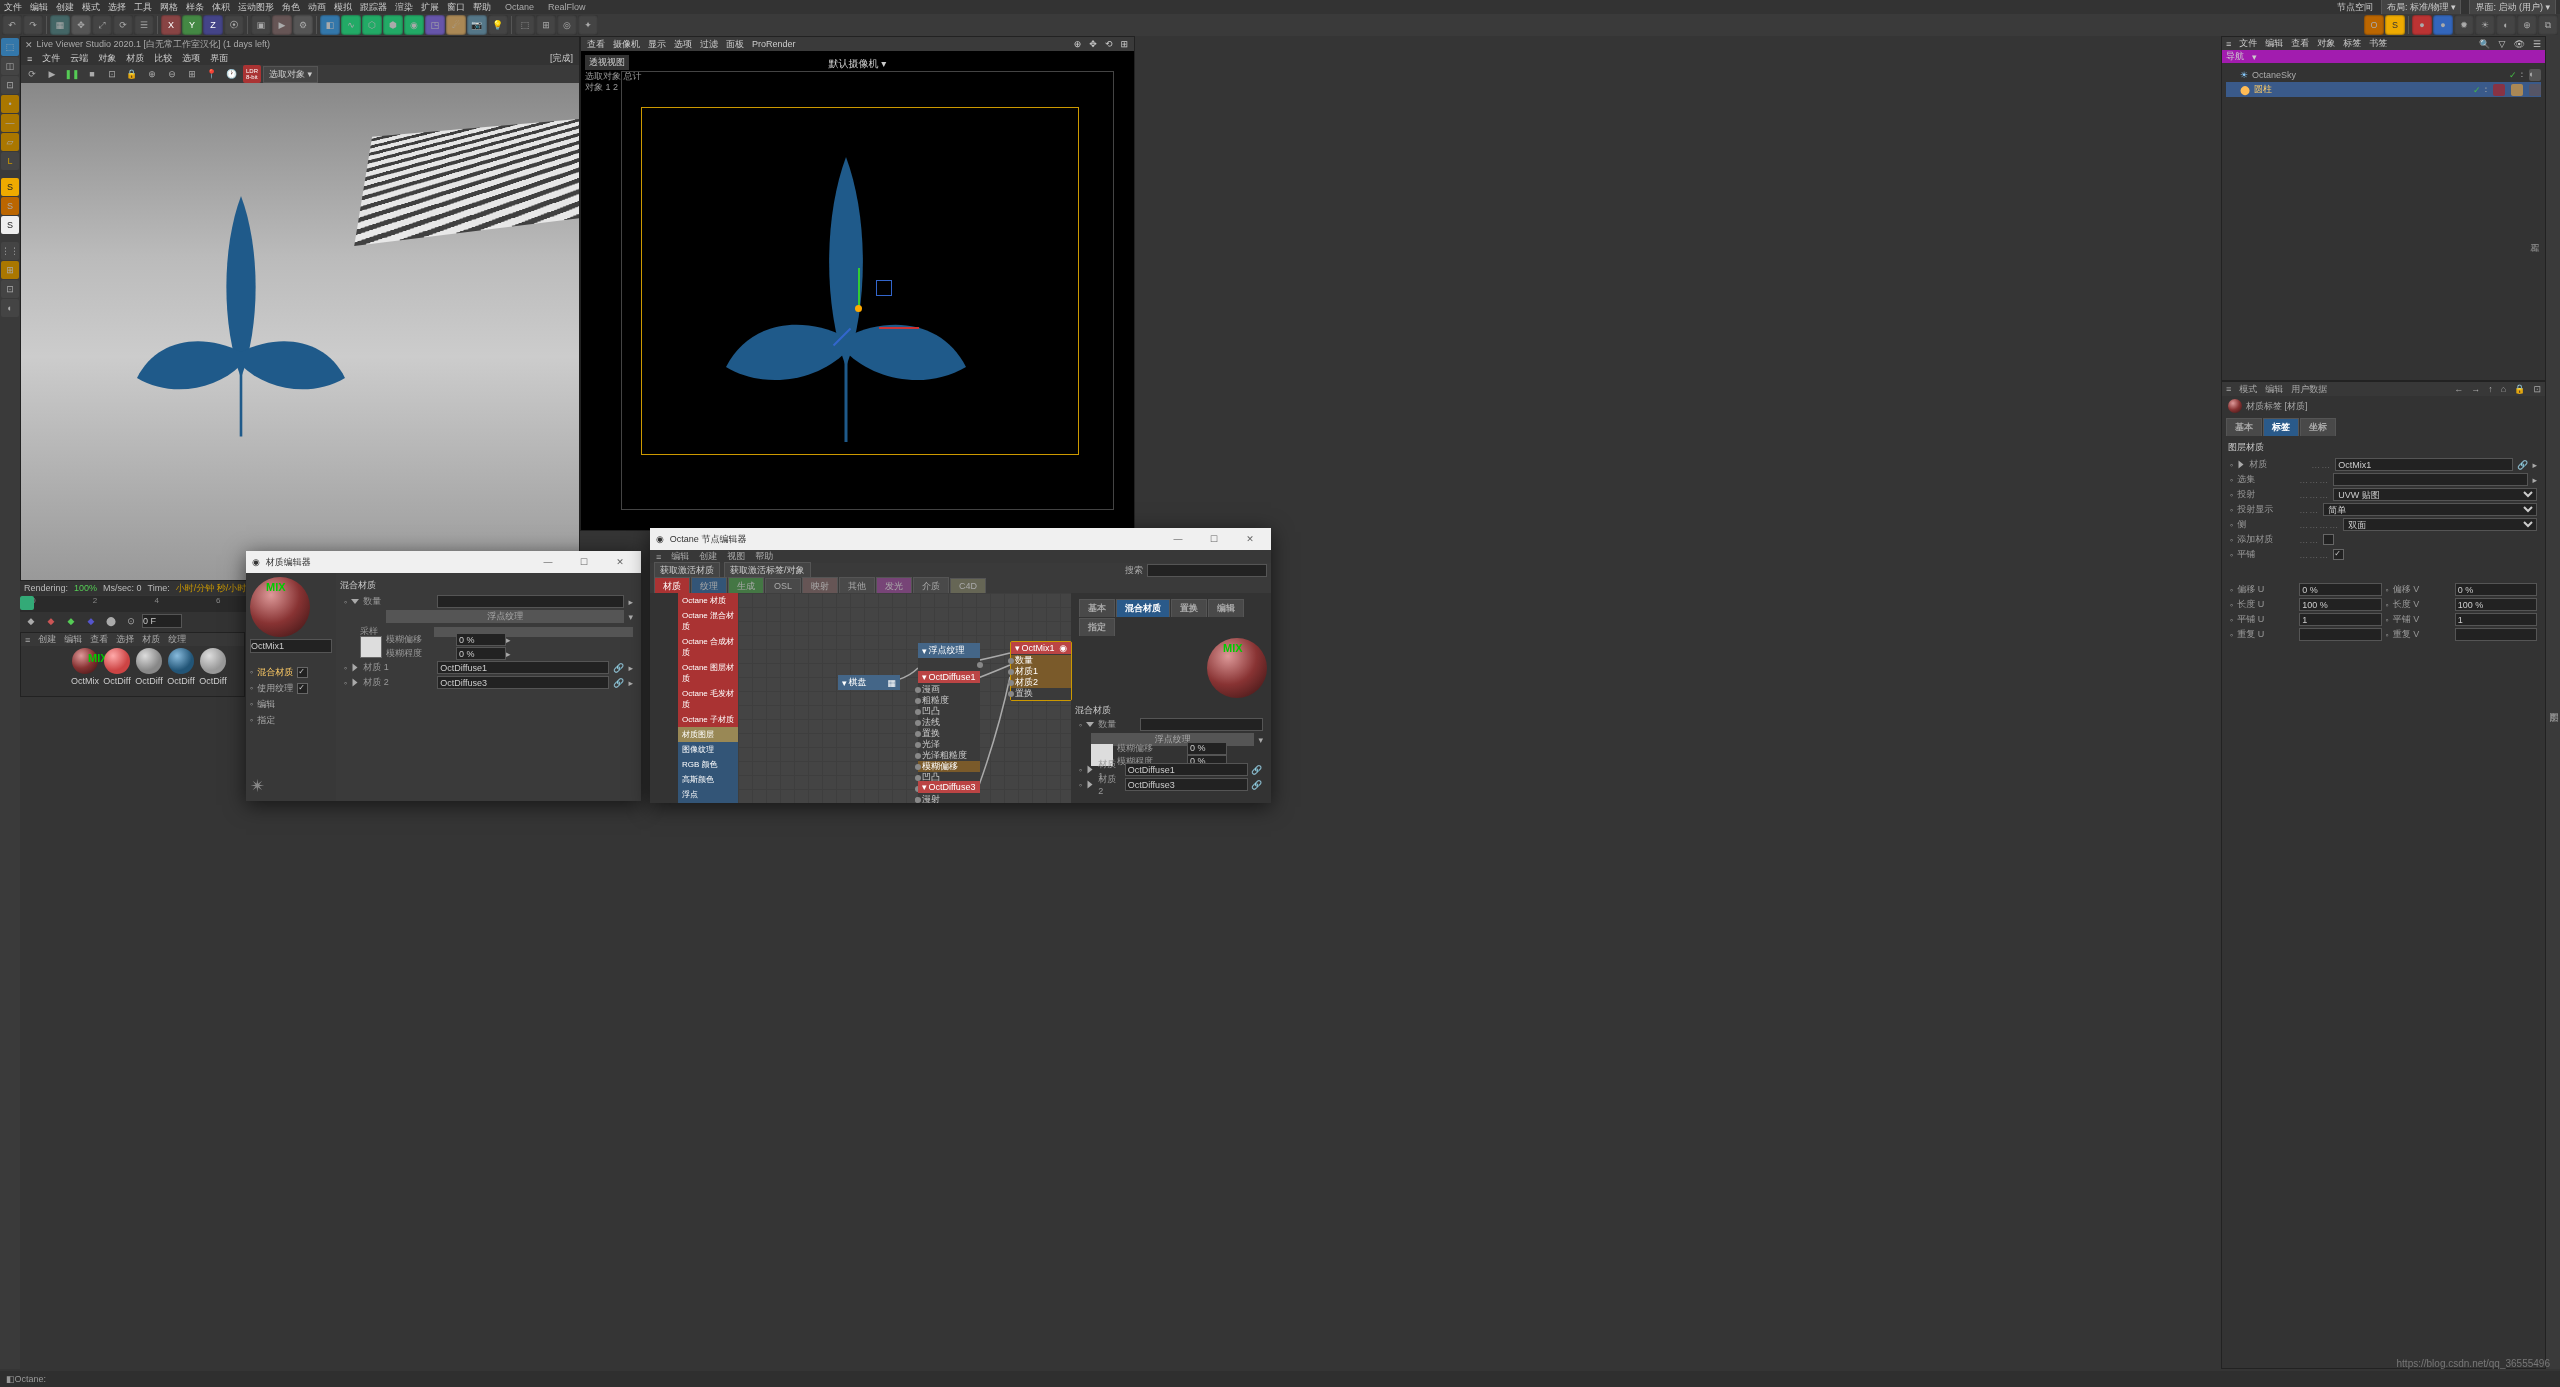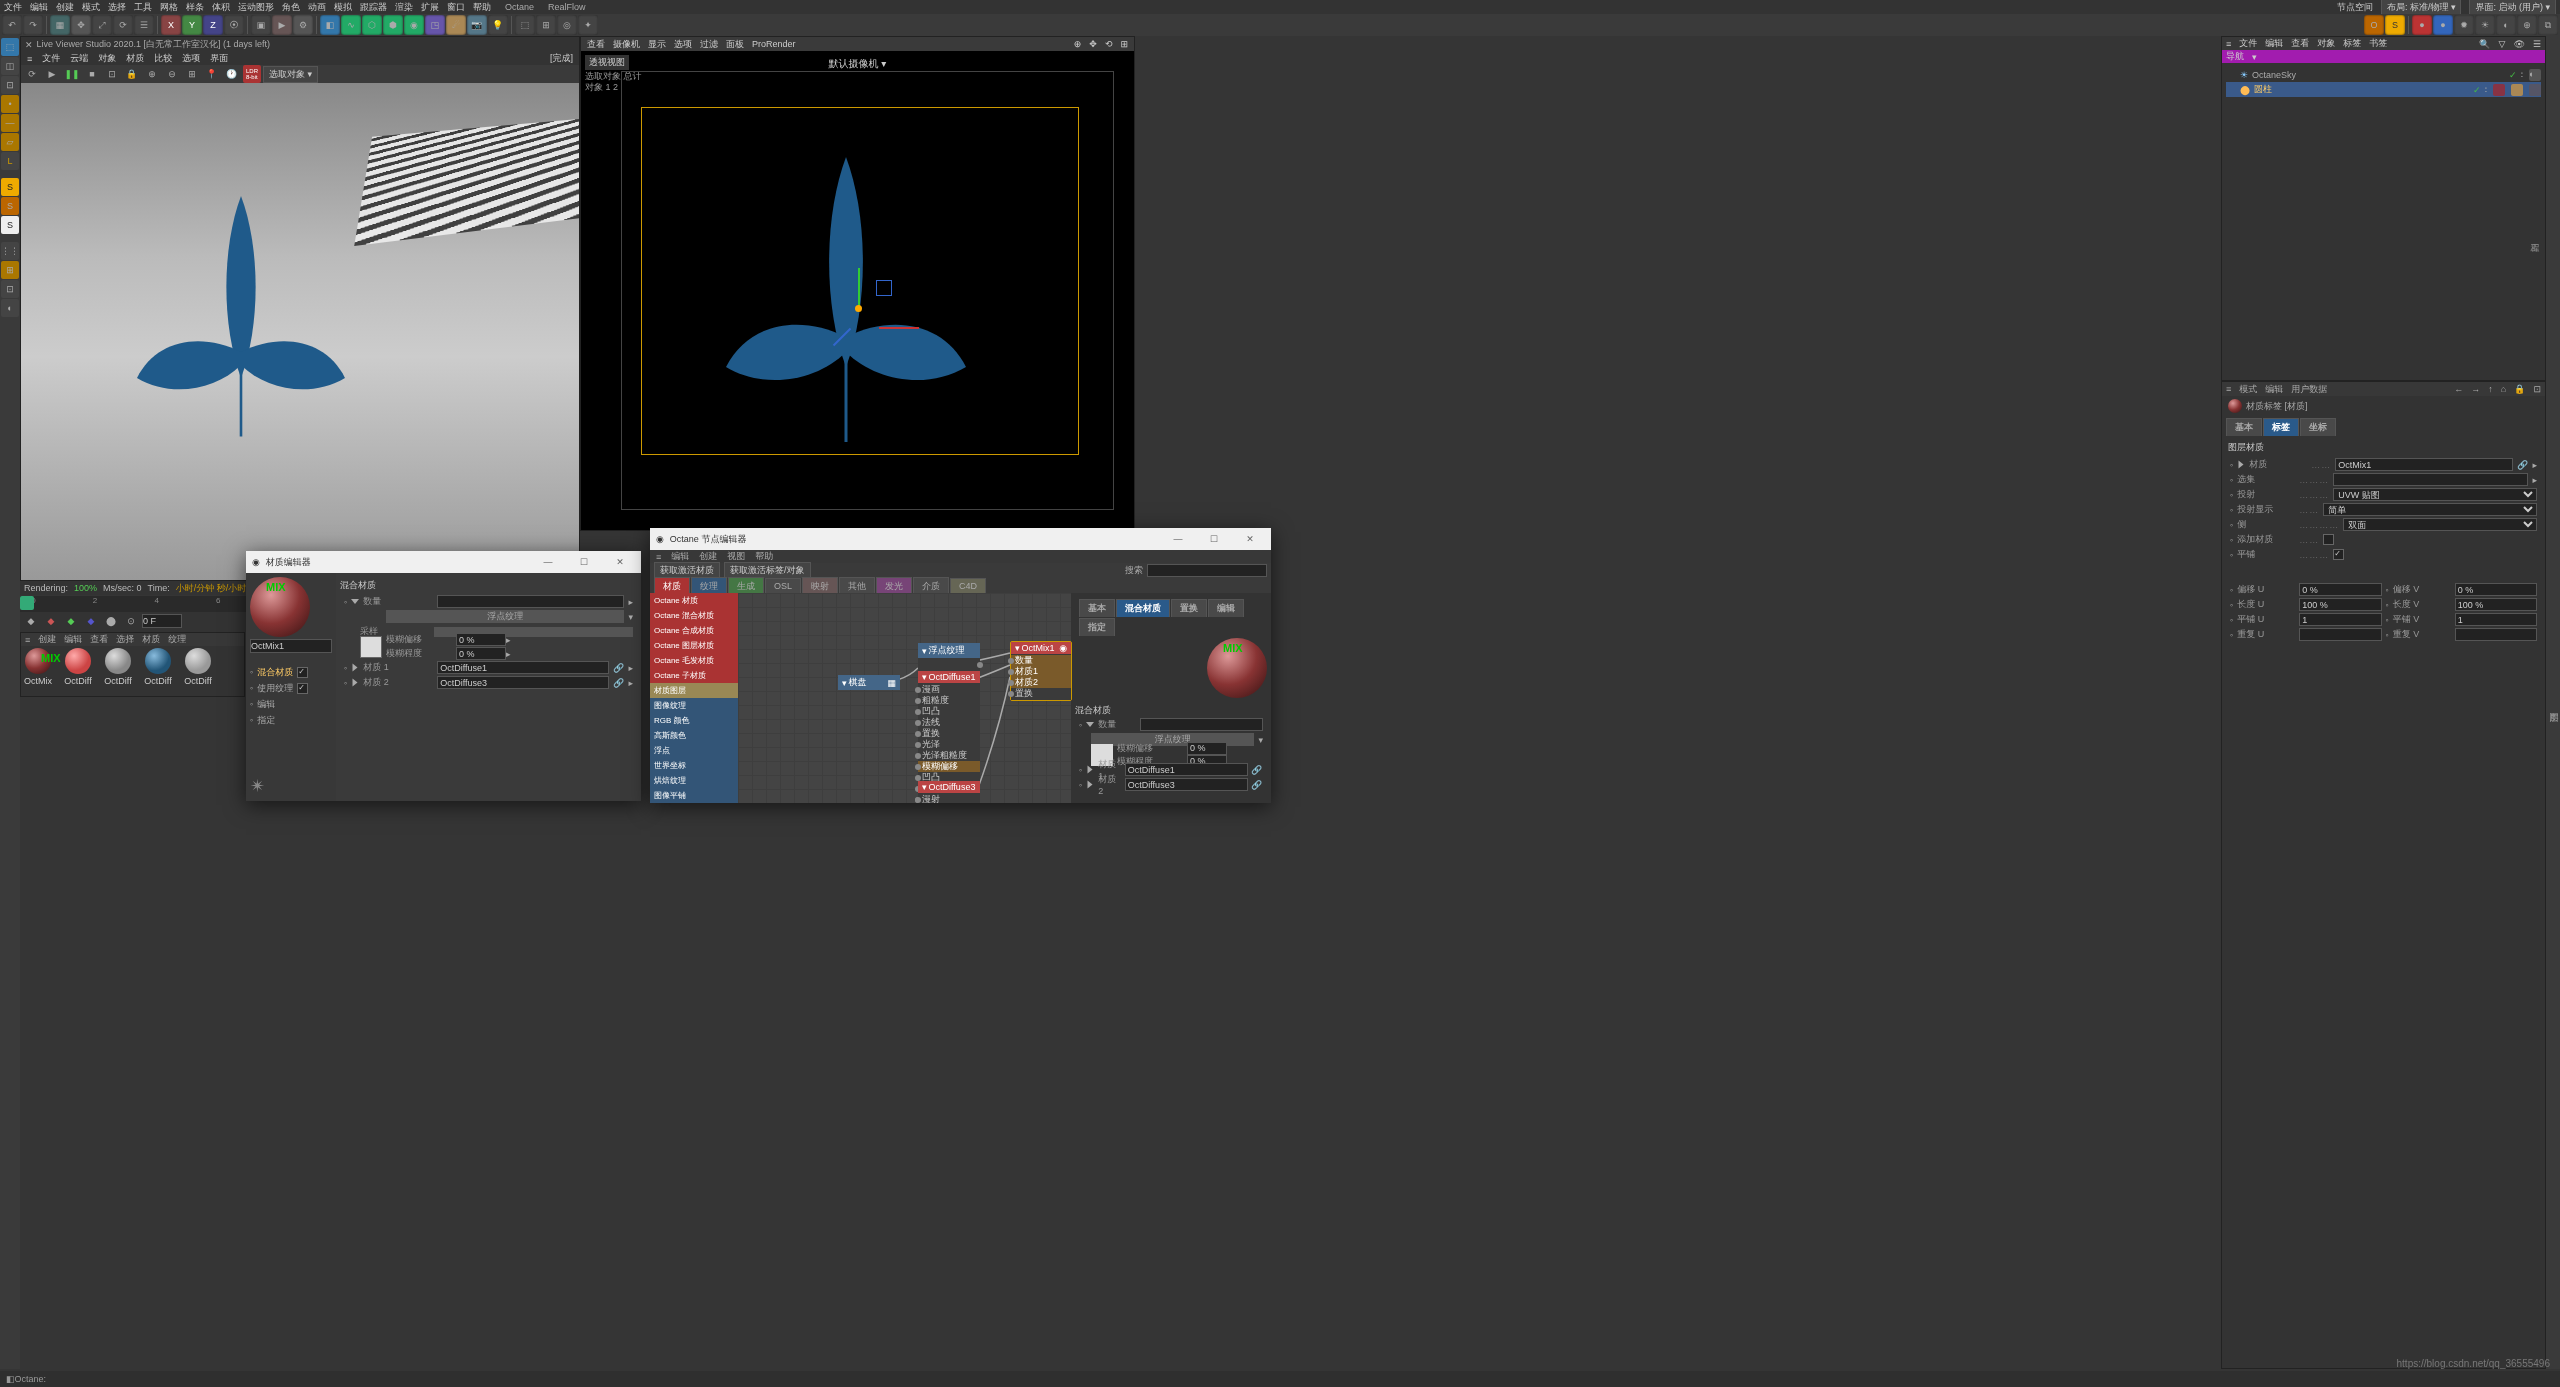--- a/index.html
+++ b/index.html
@@ -89,36 +89,36 @@
 
 
 .timeline { position:absolute; left:20px; top:596px; width:560px; height:36px; background:#333; display:flex; flex-direction:column;}
 .tl-ruler { height:16px; background:#2a2a2a; position:relative;}
 .tl-ruler .tick { position:absolute; top:0; color:#888; font-size:8px;}
 .tl-ctrl { height:18px; display:flex; align-items:center; gap:2px; padding:0 2px;}
 
 
 .matman { position:absolute; left:20px; top:632px; width:225px; height:65px; background:#333; border:1px solid #222;}
 .mm-menu { height:13px; display:flex; gap:8px; padding:0 4px; background:#383838; align-items:center;}
-.mm-shelf { display:flex; gap:10px; padding:2px;}
+.mm-shelf { display:flex; gap:2px; padding:2px;margin-left:47px;}
 
 
 .mateditor { position:absolute; left:246px; top:551px; width:395px; height:250px; background:#3a3a3a; box-shadow:0 4px 20px rgba(0,0,0,.6); z-index:20;}
 .me-body { display:flex; height:calc(100% - 22px);}
 .me-left { width:90px; background:#383838; padding:4px; display:flex; flex-direction:column; gap:2px;}
 .me-right { flex:1; background:#3a3a3a; padding:4px; overflow:auto;}
 .me-chanrow { display:flex; align-items:center; gap:4px; height:14px; font-size:9px;}
 
 
 .nodeeditor { position:absolute; left:650px; top:528px; width:621px; height:275px; background:#3a3a3a; box-shadow:0 4px 20px rgba(0,0,0,.6); z-index:21; display:flex; flex-direction:column;}
 .ne-menu { height:13px; background:#383838; display:flex; gap:10px; padding:0 6px; align-items:center;}
 .ne-tb { height:15px; display:flex; align-items:center; gap:4px; padding:0 4px; background:#3a3a3a;}
 .ne-body { flex:1; display:flex; overflow:hidden;}
 .ne-sidebar { width:88px; background:#333; overflow:auto;}
-.ne-cat { padding:2px 4px; font-size:8px; cursor:pointer; }
+.ne-cat { padding:2px 4px; font-size:8px; cursor:pointer;margin-left:28px; }
 .ne-cat.hl { background:#a33; color:#fff;}
 .ne-cat.blue { background:#357; color:#fff;}
 .ne-cat.yel { background:#985; color:#fff;}
 .ne-canvas { flex:1; background:#444; position:relative; background-image:linear-gradient(#3e3e3e 1px,transparent 1px),linear-gradient(90deg,#3e3e3e 1px,transparent 1px); background-size:14px 14px;}
 .node { position:absolute; min-width:62px; border-radius:2px; font-size:8px;}
 .node .nh { padding:1px 4px; color:#fff; display:flex; align-items:center; gap:2px;}
 .node .nb { background:#3a3a3a; padding:1px 0;}
 .node .port { padding:0 4px; height:11px; display:flex; align-items:center; color:#ccc; position:relative;}
 .node .port.sel { background:#7a5a2a; color:#fff;}
 .node .port::before { content:""; width:6px; height:6px; border-radius:50%; background:#888; position:absolute; left:-3px; top:3px;}

